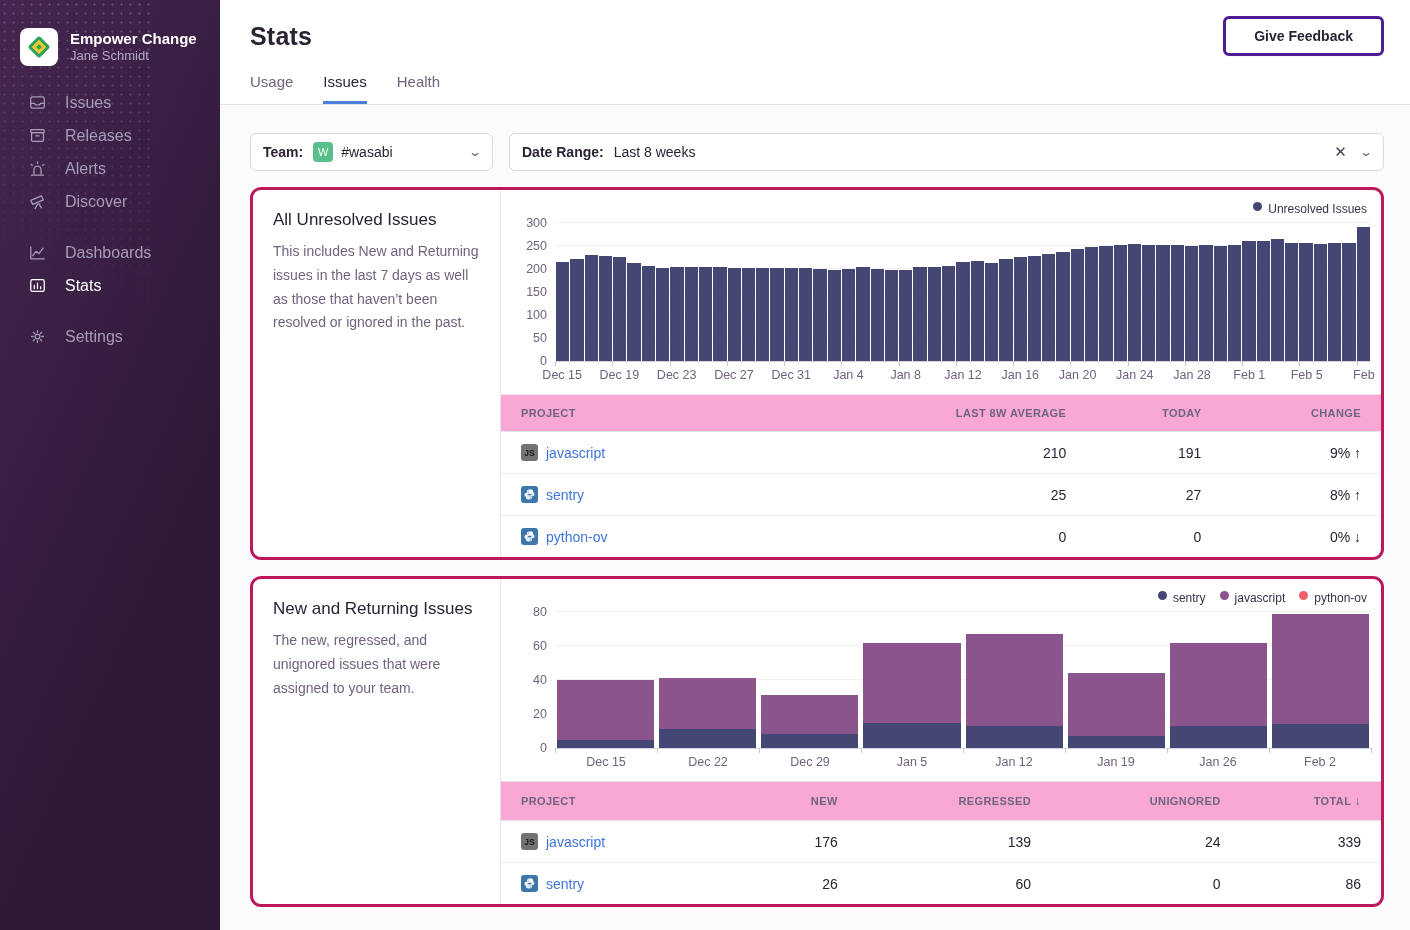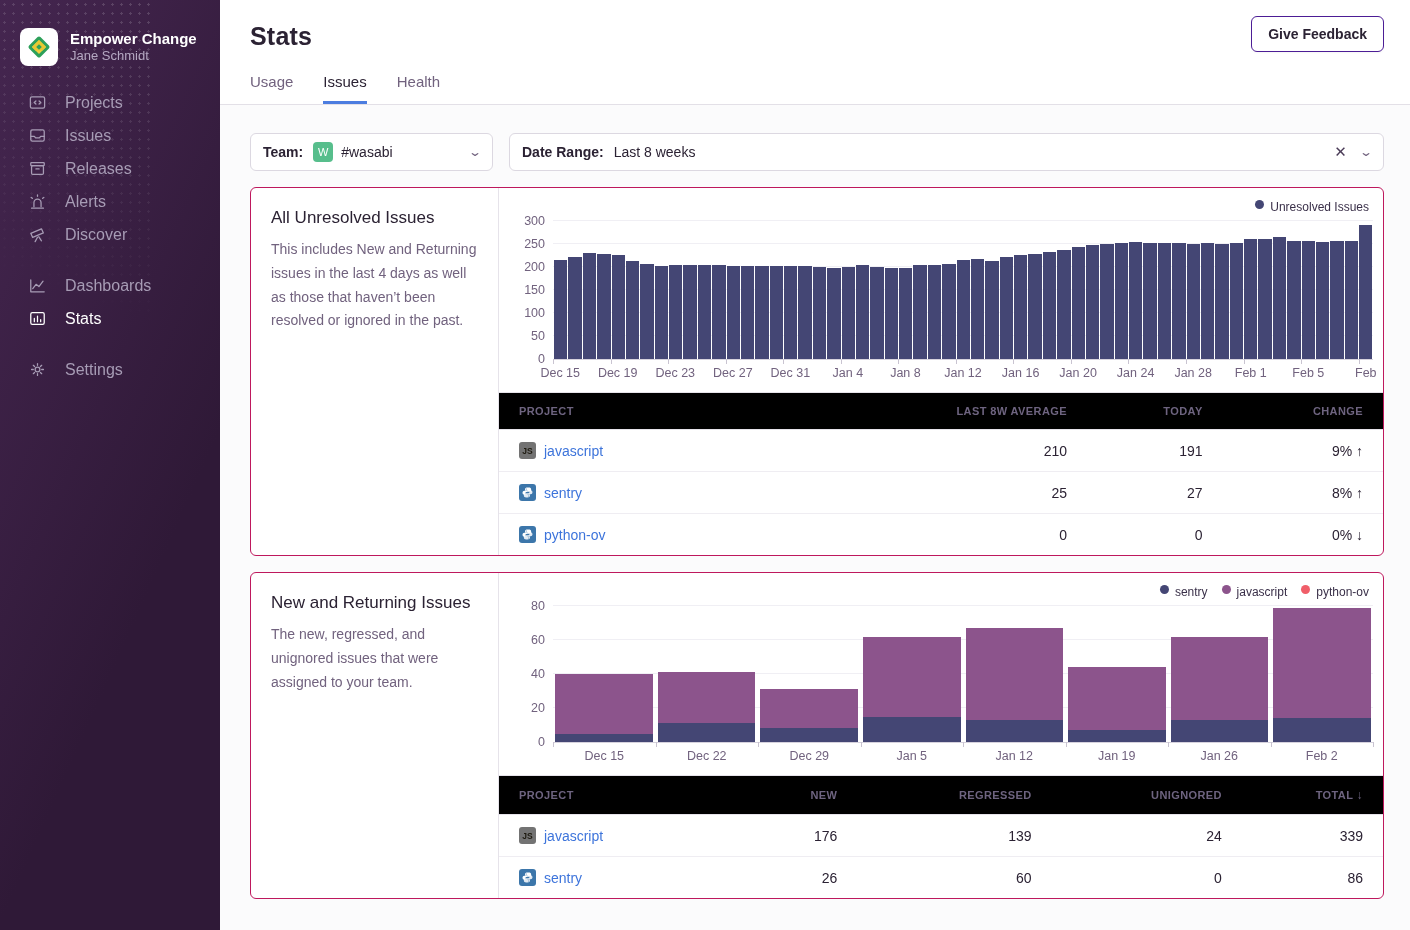--- a/index.html
+++ b/index.html
@@ -40,22 +40,22 @@
   .nav-item.active { color:#fff; }
   .nav-gap { height:18px; }
 
   
   .main { flex:1; display:flex; flex-direction:column; min-width:0; }
   .topbar {
     background:#fff; border-bottom:1px solid #e3e0e7; padding:22px 28px 0 30px; position:relative;
   }
   .page-title { font-size:25px; font-weight:bold; color:#2b2233; letter-spacing:.2px; }
   .feedback-btn {
-    position:absolute; top:16px; right:26px; background:#fff; border:1px solid #4c1d95;
-    border-radius:6px; padding:9px 16px; font-size:14px; font-weight:bold; color:#2b2233;
+    position:absolute; top:16px; right:26px; background:#fff; border:3px solid #4c1d95;
+    border-radius:6px; padding:9px 28px; font-size:14px; font-weight:bold; color:#2b2233;
     box-shadow:0 1px 2px rgba(43,34,51,.04); cursor:pointer;
     font-family:"Liberation Sans","DejaVu Sans",sans-serif;
   }
   .tabs { display:flex; gap:30px; margin-top:22px; }
   .tab {
     font-size:15px; color:#71627e; padding-bottom:11px; cursor:pointer;
     border-bottom:3px solid transparent;
   }
   .tab.active { color:#2b2233; border-bottom-color:#4c7de0; }
 
@@ -74,21 +74,21 @@
     width:20px; height:20px; background:#57be8c; color:#fff; border-radius:4px;
     font-size:11px; display:flex; align-items:center; justify-content:center; margin-right:8px;
   }
   .filter-value { color:#2b2233; }
   .spacer { flex:1; }
   .chev { color:#71627e; font-size:12px; transform:scaleX(1.4); display:inline-block; }
   .clear-x { color:#4a3b57; font-size:15px; margin-right:14px; cursor:pointer; }
 
   
   .panel {
-    background:#fff; border:1px solid #be185d; border-radius:6px; margin-bottom:16px;
+    background:#fff; border:3px solid #be185d; border-radius:11px; margin-bottom:16px;
     display:flex; align-items:stretch; overflow:hidden;
   }
   .panel-desc { width:248px; flex:0 0 248px; border-right:1px solid #e6e3ea; padding:20px 20px; }
   .panel-title { font-size:17px; color:#2b2233; margin-bottom:10px; }
   .panel-sub { font-size:14px; color:#71627e; line-height:1.7; }
   .panel-body { flex:1; min-width:0; display:flex; flex-direction:column; }
 
   
   .chart-wrap { position:relative; padding:34px 10px 0 54px; }
   .legend { position:absolute; top:12px; right:14px; display:flex; gap:14px; font-size:12px; color:#3a3049; }
@@ -105,21 +105,21 @@
   .xlab { position:absolute; top:6px; transform:translateX(-50%); font-size:12.5px; color:#71627e; white-space:nowrap; }
   .groups { position:absolute; left:0; right:0; bottom:0; top:0; display:flex; align-items:flex-end; gap:5px; padding:0 2px; }
   .group { flex:1 1 0; display:flex; flex-direction:column-reverse; }
   .seg { width:100%; }
 
   
   .stat-table { width:100%; border-collapse:collapse; margin-top:6px; }
   .stat-table th {
     font-size:11px; font-weight:bold; letter-spacing:.4px; color:#6e6480; text-transform:uppercase;
     text-align:right; padding:12px 20px 12px 0; border-top:1px solid #e6e3ea; border-bottom:1px solid #e6e3ea;
-    background:#000000; white-space:nowrap;
+    background:#f9a8d4; white-space:nowrap;
   }
   .stat-table th:first-child { text-align:left; padding-left:20px; }
   .stat-table td { font-size:14px; color:#2b2233; text-align:right; padding:12px 20px 12px 0; border-bottom:1px solid #efedf2; }
   .stat-table tr:last-child td { border-bottom:none; }
   .stat-table td:first-child { text-align:left; padding-left:20px; }
   .proj-cell { display:flex; align-items:center; gap:8px; }
   .proj-link { color:#3d74db; cursor:pointer; }
   .badge { width:17px; height:17px; border-radius:3px; display:inline-flex; align-items:center; justify-content:center; flex:0 0 17px; }
   .badge-js { background:#737373; color:#1e1a10; font-size:8.5px; font-weight:bold; }
   .badge-py { background:#3c76aa; }
@@ -145,29 +145,20 @@
     </div>
     <div class="org-names">
       <div class="org-name">Empower Change</div>
       <div class="org-user">Jane Schmidt</div>
     </div>
   </div>
   <ul class="nav" id="nav-list">
       <li class="nav-item">
         <span class="nv-icon">
           <svg viewBox="0 0 24 24">
-            <rect x="3" y="5" width="18" height="14" rx="2"></rect>
-            <path d="M10 10l-2.2 2L10 14M14 10l2.2 2L14 14"></path>
-          </svg>
-        </span>
-        <span>Projects</span>
-      </li>
-      <li class="nav-item">
-        <span class="nv-icon">
-          <svg viewBox="0 0 24 24">
             <rect x="3.5" y="5" width="17" height="14" rx="2"></rect>
             <path d="M3.5 13h4.5l1.6 2h4.8l1.6-2h4.5"></path>
           </svg>
         </span>
         <span>Issues</span>
       </li>
       <li class="nav-item">
         <span class="nv-icon">
           <svg viewBox="0 0 24 24">
             <rect x="4.5" y="8.5" width="15" height="11" rx="1.5"></rect>
@@ -254,21 +245,21 @@
         <span class="filter-value">Last 8 weeks</span>
         <span class="spacer"></span>
         <span class="clear-x">✕</span>
         <span class="chev">⌄</span>
       </div>
     </div>
 
     <section class="panel">
       <div class="panel-desc">
         <div class="panel-title">All Unresolved Issues</div>
-        <div class="panel-sub">This includes New and Returning issues in the last 4 days as well as those that haven’t been resolved or ignored in the past.</div>
+        <div class="panel-sub">This includes New and Returning issues in the last 7 days as well as those that haven’t been resolved or ignored in the past.</div>
       </div>
       <div class="panel-body">
         <div class="chart-wrap" id="chart-unresolved">
             <div class="legend">
               <span class="legend-item">
                 <span class="legend-dot" style="background:#444674"></span>
                 <span>Unresolved Issues</span>
               </span>
             </div>
             <div class="plot" style="height:138px">

